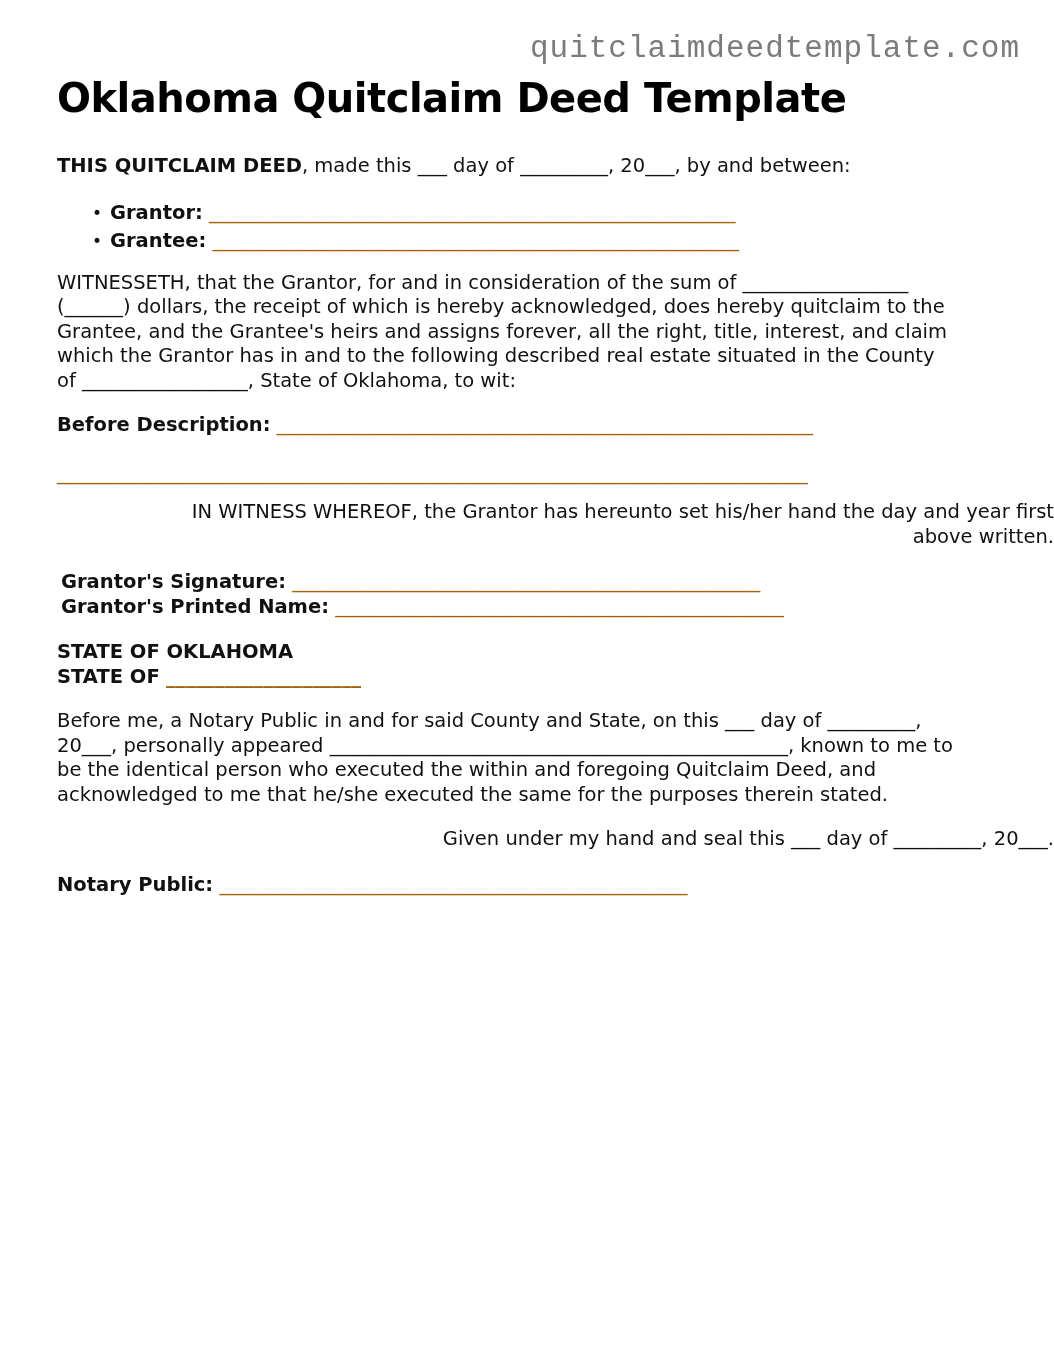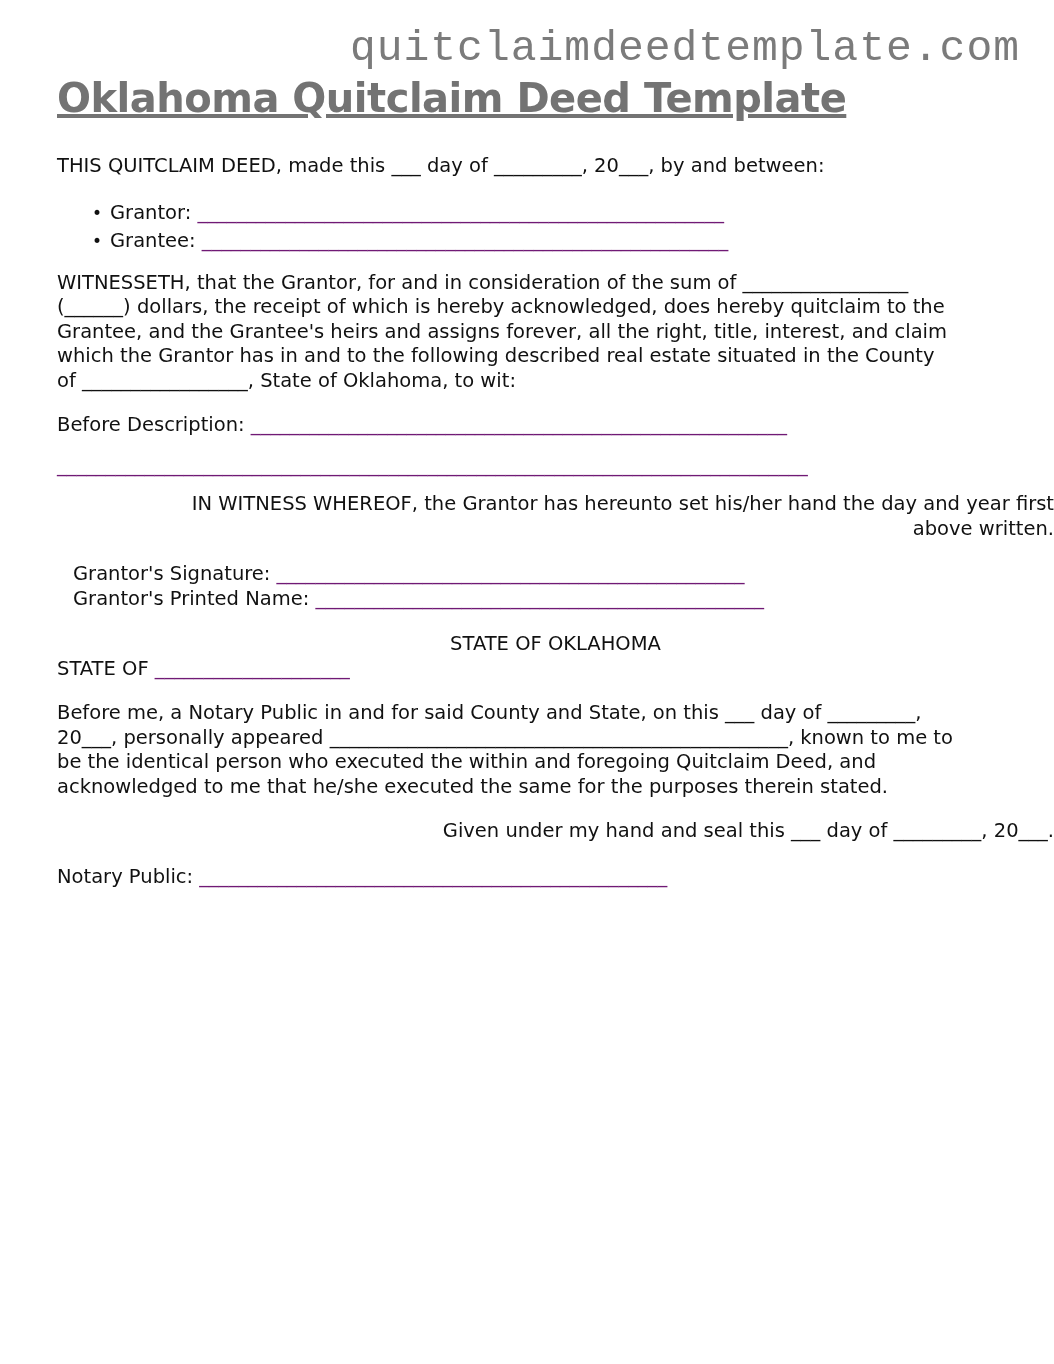--- a/index.html
+++ b/index.html
@@ -13,72 +13,71 @@
     height: 1364px;
     background: #ffffff;
     overflow: hidden;
     color: #111111;
     font-family: "DejaVu Sans", sans-serif;
   }
   .watermark {
     margin: 26px 34px 0 0;
     text-align: right;
     font-family: "Liberation Mono", "DejaVu Sans Mono", monospace;
-    font-size: 43px;
+    font-size: 31px;
     line-height: 46px;
     font-weight: 400;
     color: #7b7b7b;
     letter-spacing: 1px;
     white-space: pre;
   }
   .title {
     margin: 4px 0 0 57px;
     font-family: "DejaVu Sans", sans-serif;
     font-weight: bold;
     font-size: 40px;
     line-height: 44px;
-    color: #737373;
+    color: #000000;
     letter-spacing: -0.5px;
-    text-decoration: underline;
   }
   .content {
     margin: 34px 0 0 57px;
     font-size: 19.5px;
     line-height: 24.5px;
   }
   .para {
     margin: 0 0 20px 0;
     white-space: pre;
   }
-  .bold { font-weight: normal; text-align: center; }
+  .bold { font-weight: bold; }
   .parties {
     list-style: none;
     margin: 0 0 16px 0;
     padding: 0;
   }
   .parties li {
     margin-left: 35px;
     line-height: 27px;
     white-space: pre;
   }
   .bullet {
     display: inline-block;
     width: 18px;
     font-size: 17px;
   }
   .legal-block { margin-bottom: 14px; }
   .legal-line2 {
     display: block;
-    margin-top: 16px;
+    margin-top: 24px;
   }
-  .sig-block { margin: 0 0 21px 16px; }
+  .sig-block { margin: 0 0 21px 4px; }
   .state-block { margin: 6px 0 20px 0; }
   .row { white-space: pre; line-height: 24.5px; }
   .mb21 { margin-bottom: 21px; text-align: right; }
-  .blank { color: #701a75; }
+  .blank { color: #a16207; }
 </style>
 </head>
 <body>
 
 <div class="page">
 
   <div class="watermark">quitclaimdeedtemplate.com</div>
 
   <h1 class="title">Oklahoma Quitclaim Deed Template</h1>
 

